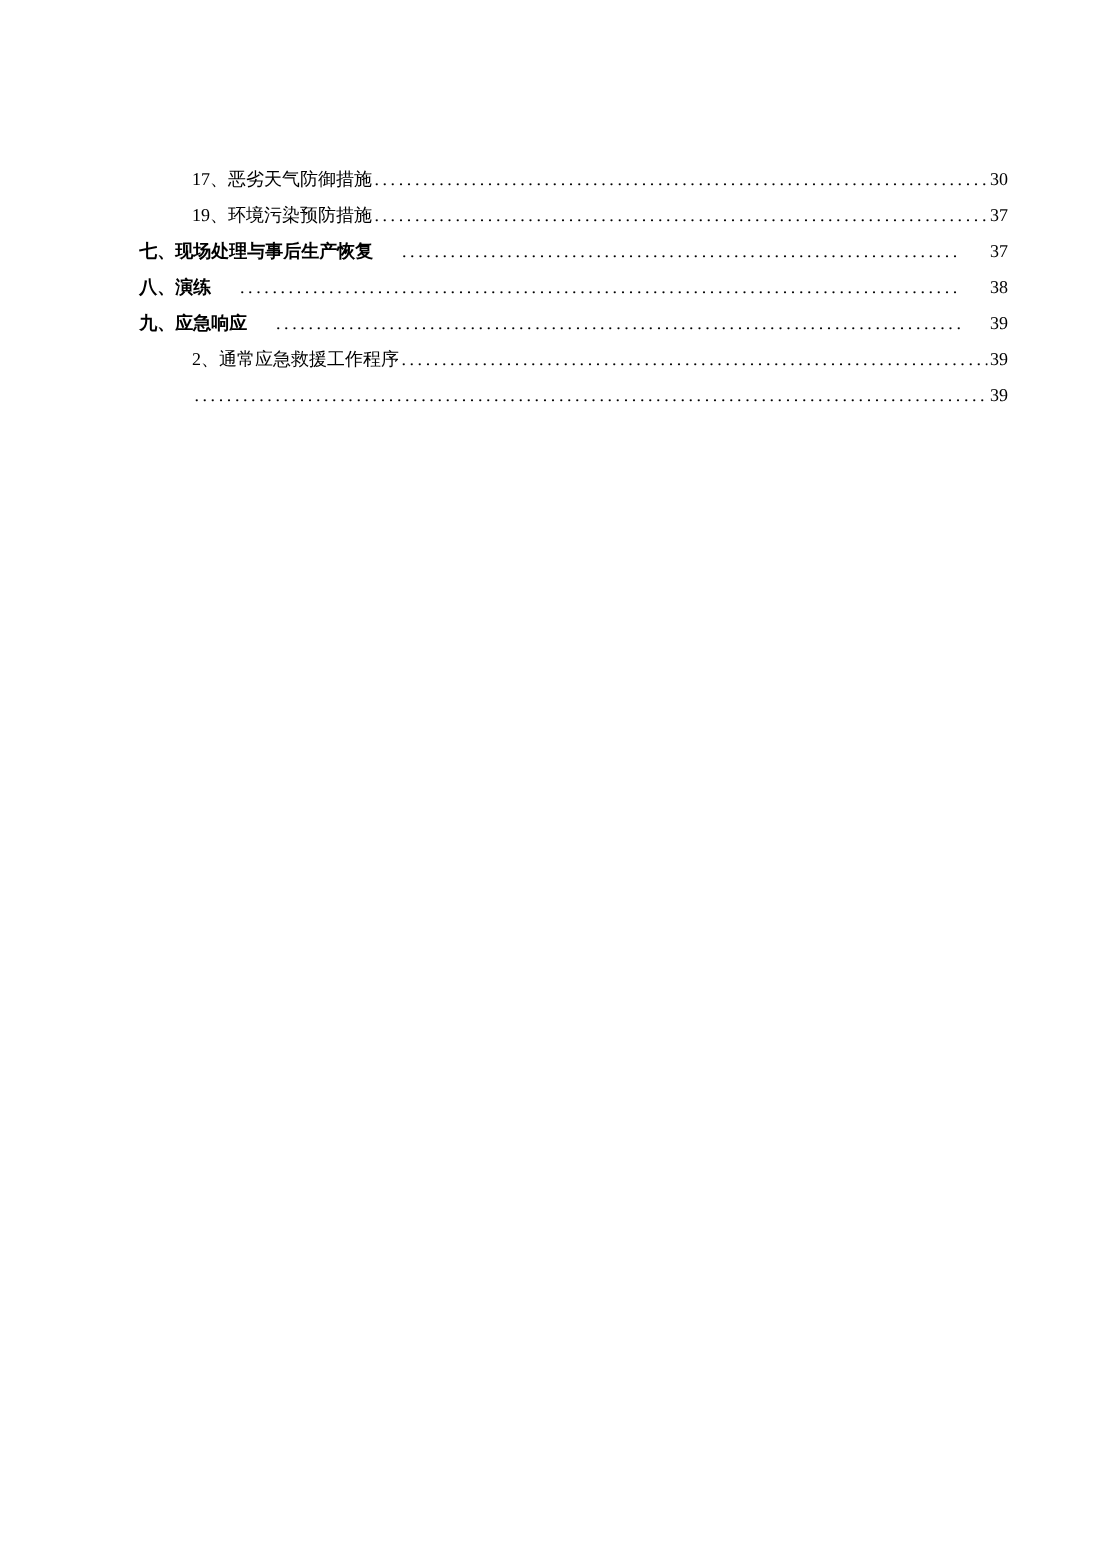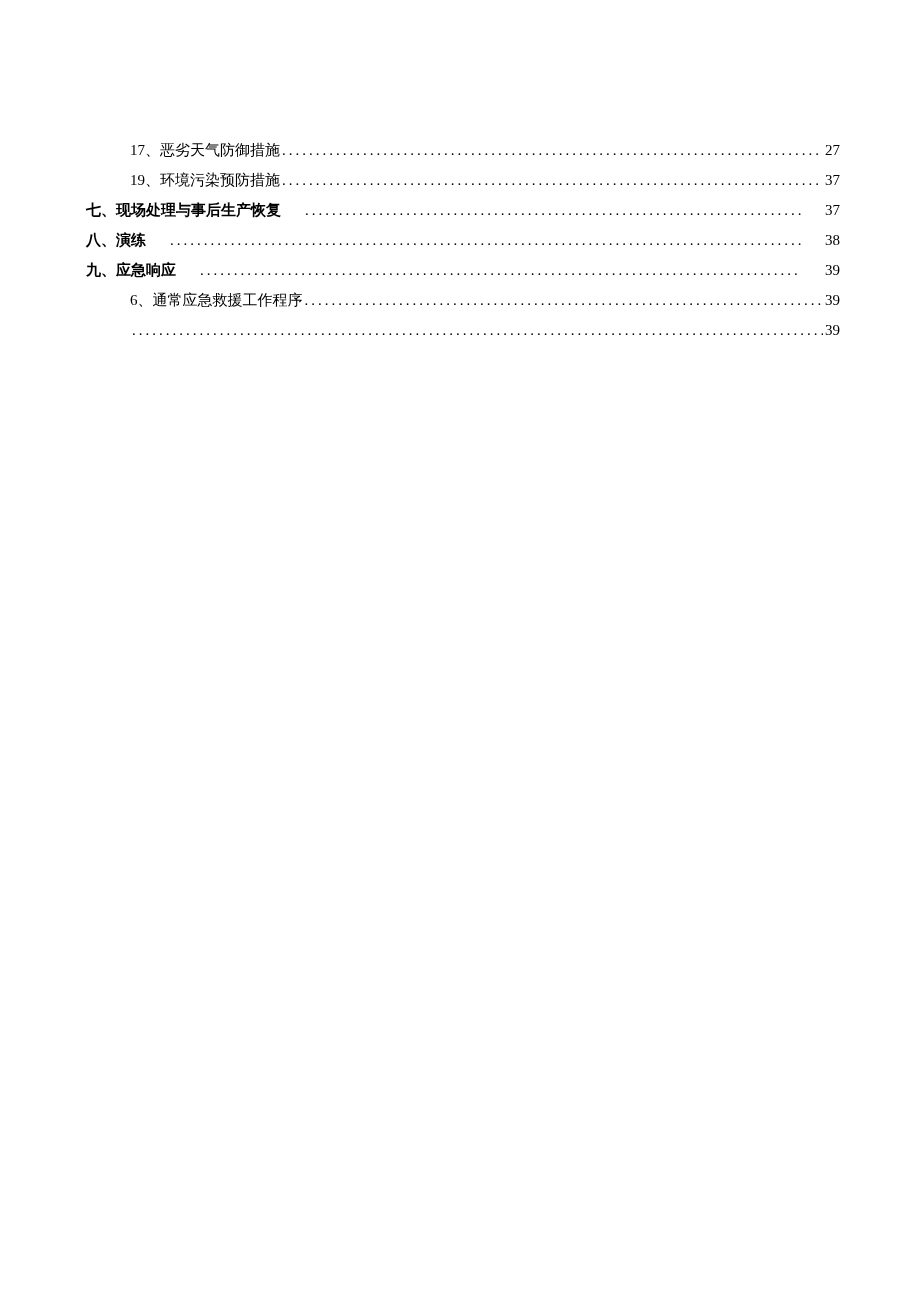--- a/index.html
+++ b/index.html
@@ -7,21 +7,21 @@
     padding: 0;
     background: #ffffff;
     width: 920px;
     height: 1301px;
     font-family: "SimSun", "Songti SC", serif;
     color: #000000;
   }
   .page {
     box-sizing: border-box;
     padding-top: 135px;
-    padding-left: 86px;
+    padding-left: 116px;
     padding-right: 80px;
   }
   .toc-line {
     display: flex;
     align-items: baseline;
     font-size: 15px;
     line-height: 30px;
     white-space: nowrap;
   }
   .toc-line.level1 {
@@ -60,21 +60,21 @@
   }
 </style>
 </head>
 <body>
 
 <div class="page">
 
   <div class="toc-line level2">
     <span class="toc-title">17、恶劣天气防御措施</span>
     <span class="toc-dots"></span>
-    <span class="toc-page">27</span>
+    <span class="toc-page">30</span>
   </div>
 
   <div class="toc-line level2">
     <span class="toc-title">19、环境污染预防措施</span>
     <span class="toc-dots"></span>
     <span class="toc-page">37</span>
   </div>
 
   <div class="toc-line level1">
     <span class="toc-title">七、现场处理与事后生产恢复</span>
@@ -88,21 +88,21 @@
     <span class="toc-page">38</span>
   </div>
 
   <div class="toc-line level1">
     <span class="toc-title">九、应急响应</span>
     <span class="toc-dots"></span>
     <span class="toc-page">39</span>
   </div>
 
   <div class="toc-line level2">
-    <span class="toc-title">6、通常应急救援工作程序</span>
+    <span class="toc-title">2、通常应急救援工作程序</span>
     <span class="toc-dots"></span>
     <span class="toc-page">39</span>
   </div>
 
   <div class="toc-line level2">
     <span class="toc-dots"></span>
     <span class="toc-page">39</span>
   </div>
 
 </div>

